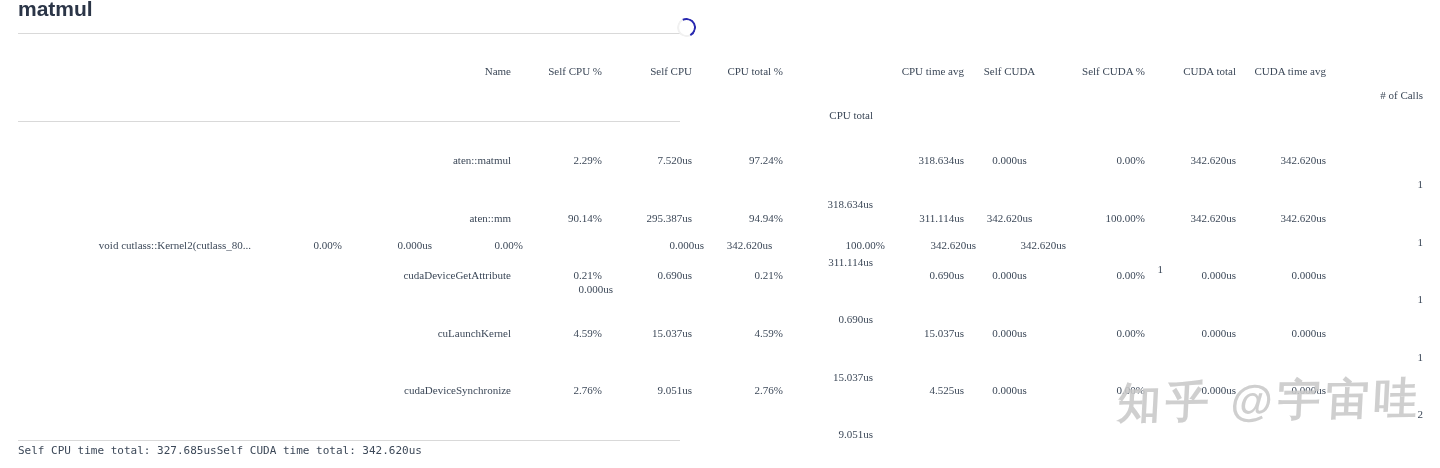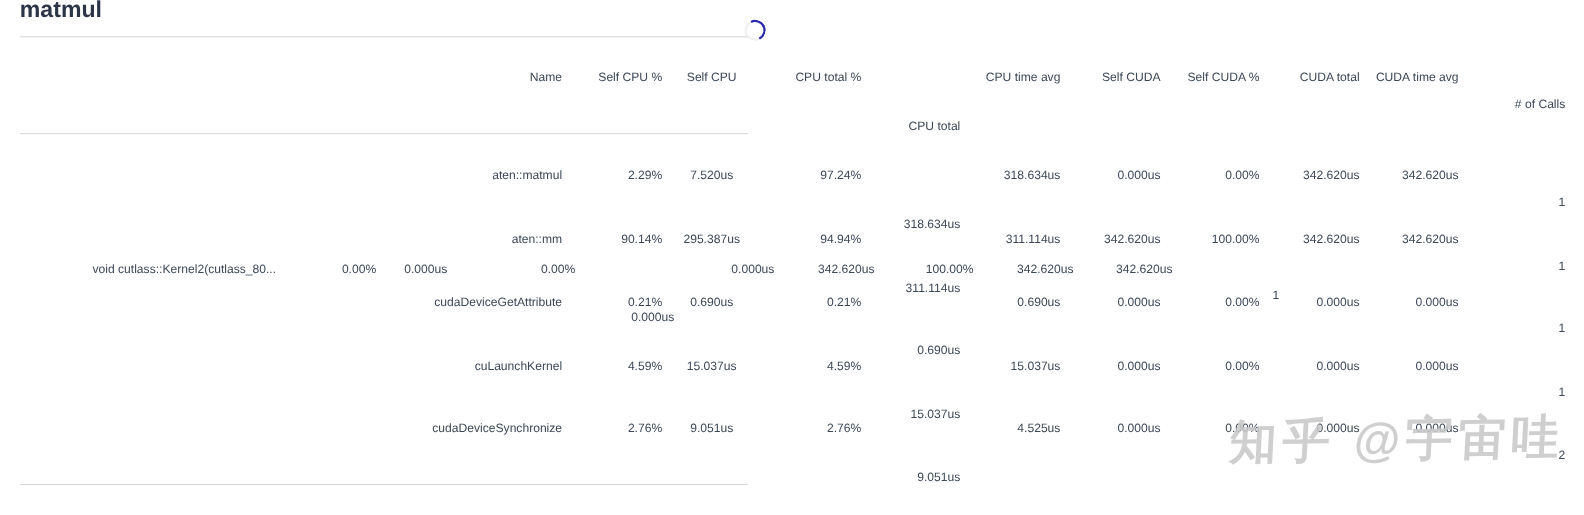--- a/index.html
+++ b/index.html
@@ -30,34 +30,34 @@
     border:2.5px solid #f1f1f1;
     border-top-color:#2929b0;
     border-right-color:#2929b0;
     border-radius:50%;
     transform:rotate(18deg);
     background:#ffffff;
   }
   .trow{
     position:absolute;left:18px;
     display:flex;
-    font-family:Liberation Sans, sans-serif;
+    font-family:Liberation Serif, serif;
     font-size:11px;line-height:14px;
     color:#3c4858;
     white-space:pre;
   }
   .trow.shifted{transform:translateX(-260px);}
   .cell{flex:0 0 auto;text-align:right;overflow:visible;}
   .c0{width:493px;}
   .c1{width:91px;}
-  .c2{width:90px;text-align:center;}
+  .c2{width:90px;}
   .c3{width:91px;}
   .c4{width:90px;margin-top:44px;}
   .c5{width:91px;}
-  .c6{width:91px;}
+  .c6{width:91px;text-align:center;}
   .c7{width:90px;}
   .c8{width:91px;text-align:right;}
   .c9{width:90px;}
   .c10{width:97px;margin-top:24px;}
   .header-row{top:64px;}
   .totals-line{
     position:absolute;left:18px;top:444px;
     font-family:"DejaVu Sans Mono", monospace;
     font-size:11px;line-height:14px;
     color:#3c4858;
@@ -92,16 +92,17 @@
       <div class="trow" style="top: 153px;"><span class="cell c0">aten::matmul</span><span class="cell c1">2.29%</span><span class="cell c2">7.520us</span><span class="cell c3">97.24%</span><span class="cell c4">318.634us</span><span class="cell c5">318.634us</span><span class="cell c6">0.000us</span><span class="cell c7">0.00%</span><span class="cell c8">342.620us</span><span class="cell c9">342.620us</span><span class="cell c10">1</span></div>
       <div class="trow" style="top: 211px;"><span class="cell c0">aten::mm</span><span class="cell c1">90.14%</span><span class="cell c2">295.387us</span><span class="cell c3">94.94%</span><span class="cell c4">311.114us</span><span class="cell c5">311.114us</span><span class="cell c6">342.620us</span><span class="cell c7">100.00%</span><span class="cell c8">342.620us</span><span class="cell c9">342.620us</span><span class="cell c10">1</span></div>
       <div class="trow shifted" style="top: 238px;"><span class="cell c0">void cutlass::Kernel2(cutlass_80...</span><span class="cell c1">0.00%</span><span class="cell c2">0.000us</span><span class="cell c3">0.00%</span><span class="cell c4">0.000us</span><span class="cell c5">0.000us</span><span class="cell c6">342.620us</span><span class="cell c7">100.00%</span><span class="cell c8">342.620us</span><span class="cell c9">342.620us</span><span class="cell c10">1</span></div>
       <div class="trow" style="top: 268px;"><span class="cell c0">cudaDeviceGetAttribute</span><span class="cell c1">0.21%</span><span class="cell c2">0.690us</span><span class="cell c3">0.21%</span><span class="cell c4">0.690us</span><span class="cell c5">0.690us</span><span class="cell c6">0.000us</span><span class="cell c7">0.00%</span><span class="cell c8">0.000us</span><span class="cell c9">0.000us</span><span class="cell c10">1</span></div>
       <div class="trow" style="top: 326px;"><span class="cell c0">cuLaunchKernel</span><span class="cell c1">4.59%</span><span class="cell c2">15.037us</span><span class="cell c3">4.59%</span><span class="cell c4">15.037us</span><span class="cell c5">15.037us</span><span class="cell c6">0.000us</span><span class="cell c7">0.00%</span><span class="cell c8">0.000us</span><span class="cell c9">0.000us</span><span class="cell c10">1</span></div>
       <div class="trow" style="top: 383px;"><span class="cell c0">cudaDeviceSynchronize</span><span class="cell c1">2.76%</span><span class="cell c2">9.051us</span><span class="cell c3">2.76%</span><span class="cell c4">9.051us</span><span class="cell c5">4.525us</span><span class="cell c6">0.000us</span><span class="cell c7">0.00%</span><span class="cell c8">0.000us</span><span class="cell c9">0.000us</span><span class="cell c10">2</span></div>
     </div>
 
   <div class="rule rule-footer"></div>
 
+  <div class="totals-line">Self CPU time total: 327.685usSelf CUDA time total: 342.620us</div>
 
   <div class="watermark">知乎 @宇宙哇</div>
 
 </div>
 
 </body></html>

